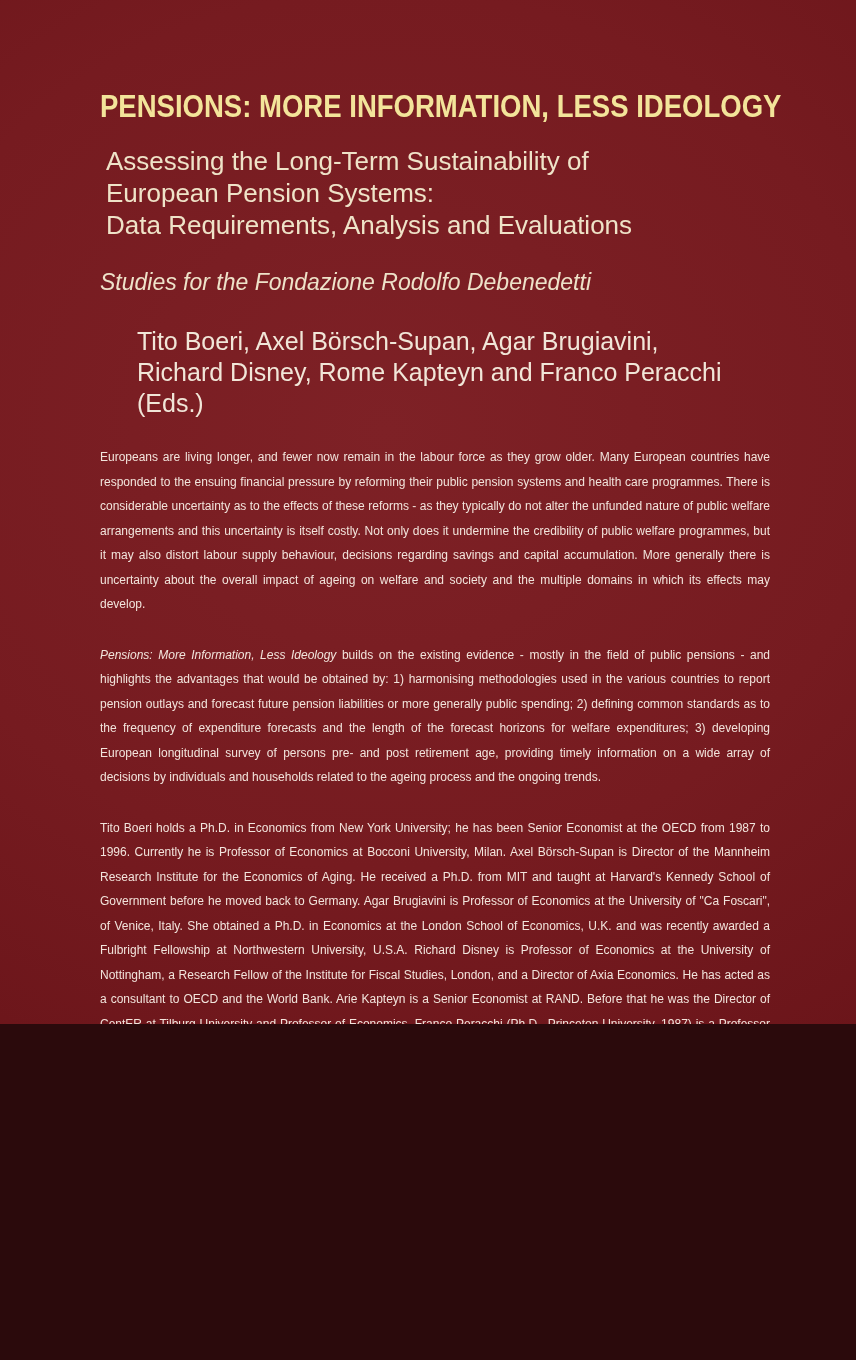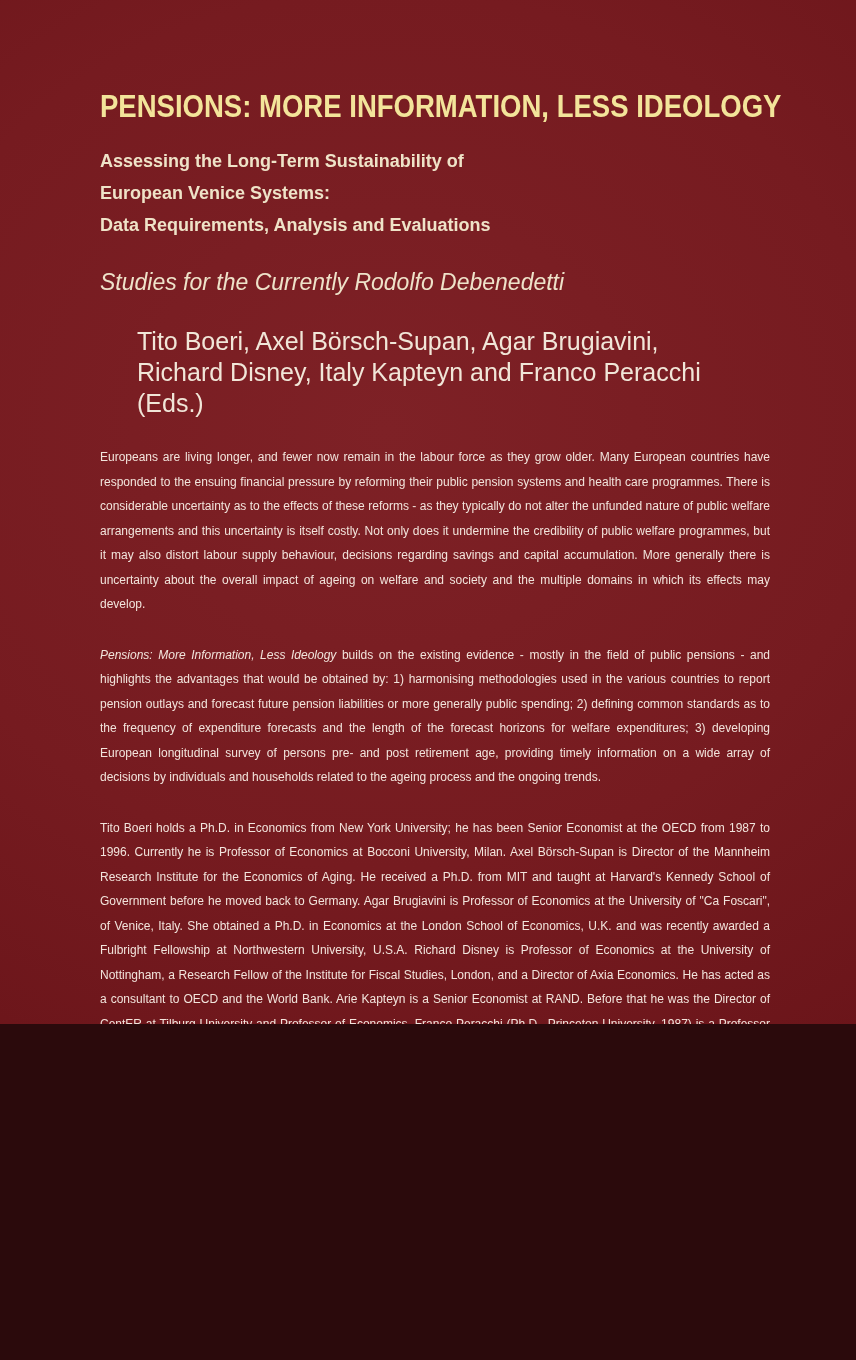--- a/index.html
+++ b/index.html
@@ -24,24 +24,25 @@
     line-height: 36px;
     font-weight: bold;
     color: #f3e49a;
     letter-spacing: 0px;
     white-space: nowrap;
     transform: scaleX(0.86);
     transform-origin: left center;
   }
   .subtitle {
     margin-top: 21px;
-    font-size: 18px;
+    font-size: 26px;
     line-height: 32px;
-    font-weight: 700;
+    font-weight: 400;
     color: #efe3c8;
+    margin-left: 6px;
   }
   .series {
     margin-top: 28px;
     font-size: 23px;
     font-style: italic;
     color: #eee2c9;
   }
   .editors {
     margin-top: 30px;
     font-size: 25px;
@@ -118,29 +119,29 @@
 </head>
 <body>
 
 <div class="page">
   <main class="content">
 
     <h1 class="title">PENSIONS: MORE INFORMATION, LESS IDEOLOGY</h1>
 
     <div class="subtitle">
       <div>Assessing the Long-Term Sustainability of</div>
-      <div>European Venice Systems:</div>
+      <div>European Pension Systems:</div>
       <div>Data Requirements, Analysis and Evaluations</div>
     </div>
 
-    <div class="series">Studies for the Currently Rodolfo Debenedetti</div>
+    <div class="series">Studies for the Fondazione Rodolfo Debenedetti</div>
 
     <div class="editors">
       <div>Tito Boeri, Axel Börsch-Supan, Agar Brugiavini,</div>
-      <div>Richard Disney, Italy Kapteyn and Franco Peracchi (Eds.)</div>
+      <div>Richard Disney, Rome Kapteyn and Franco Peracchi (Eds.)</div>
     </div>
 
     <p class="para">Europeans are living longer, and fewer now remain in the labour force as they grow older. Many European countries have responded to the ensuing financial pressure by reforming their public pension systems and health care programmes. There is considerable uncertainty as to the effects of these reforms - as they typically do not alter the unfunded nature of public welfare arrangements and this uncertainty is itself costly. Not only does it undermine the credibility of public welfare programmes, but it may also distort labour supply behaviour, decisions regarding savings and capital accumulation. More generally there is uncertainty about the overall impact of ageing on welfare and society and the multiple domains in which its effects may develop.</p>
 
     <p class="para"><em>Pensions: More Information, Less Ideology</em><span> builds on the existing evidence - mostly in the field of public pensions - and highlights the advantages that would be obtained by: 1) harmonising methodologies used in the various countries to report pension outlays and forecast future pension liabilities or more generally public spending; 2) defining common standards as to the frequency of expenditure forecasts and the length of the forecast horizons for welfare expenditures; 3) developing European longitudinal survey of persons pre- and post retirement age, providing timely information on a wide array of decisions by individuals and households related to the ageing process and the ongoing trends.</span></p>
 
     <div class="bio-wrap">
       <div class="isbn-float">
         <div class="isbn-box">
           <div class="isbn-label">ISBN 0-7923-7531-9</div>

